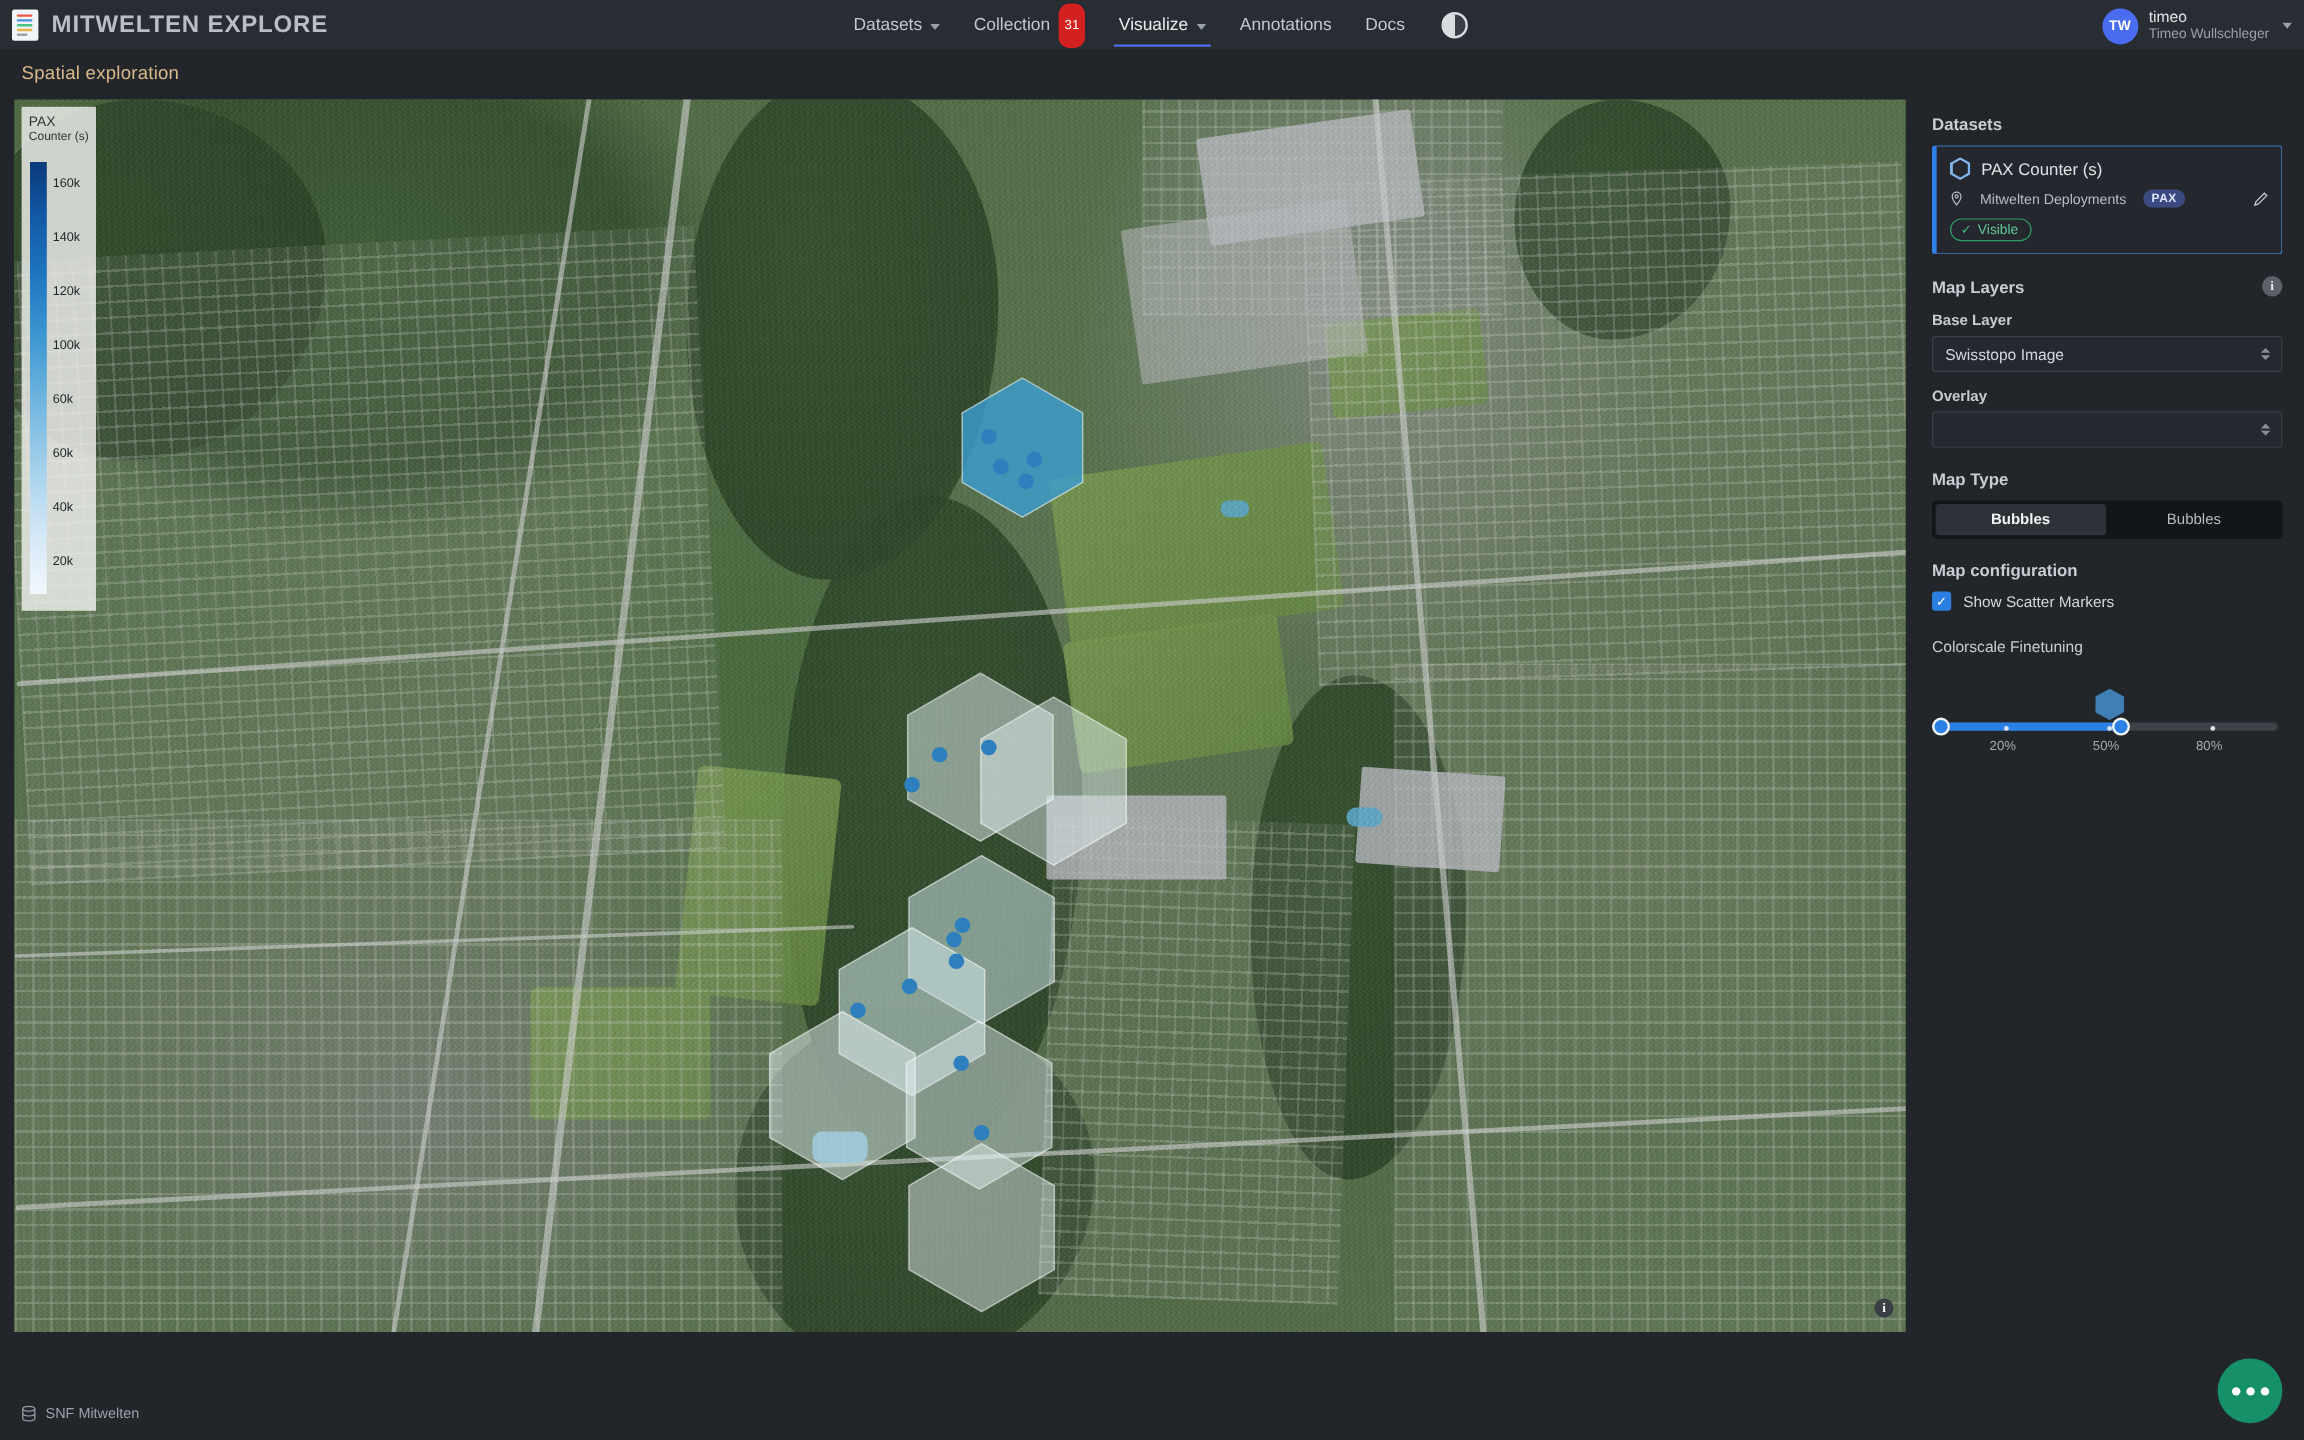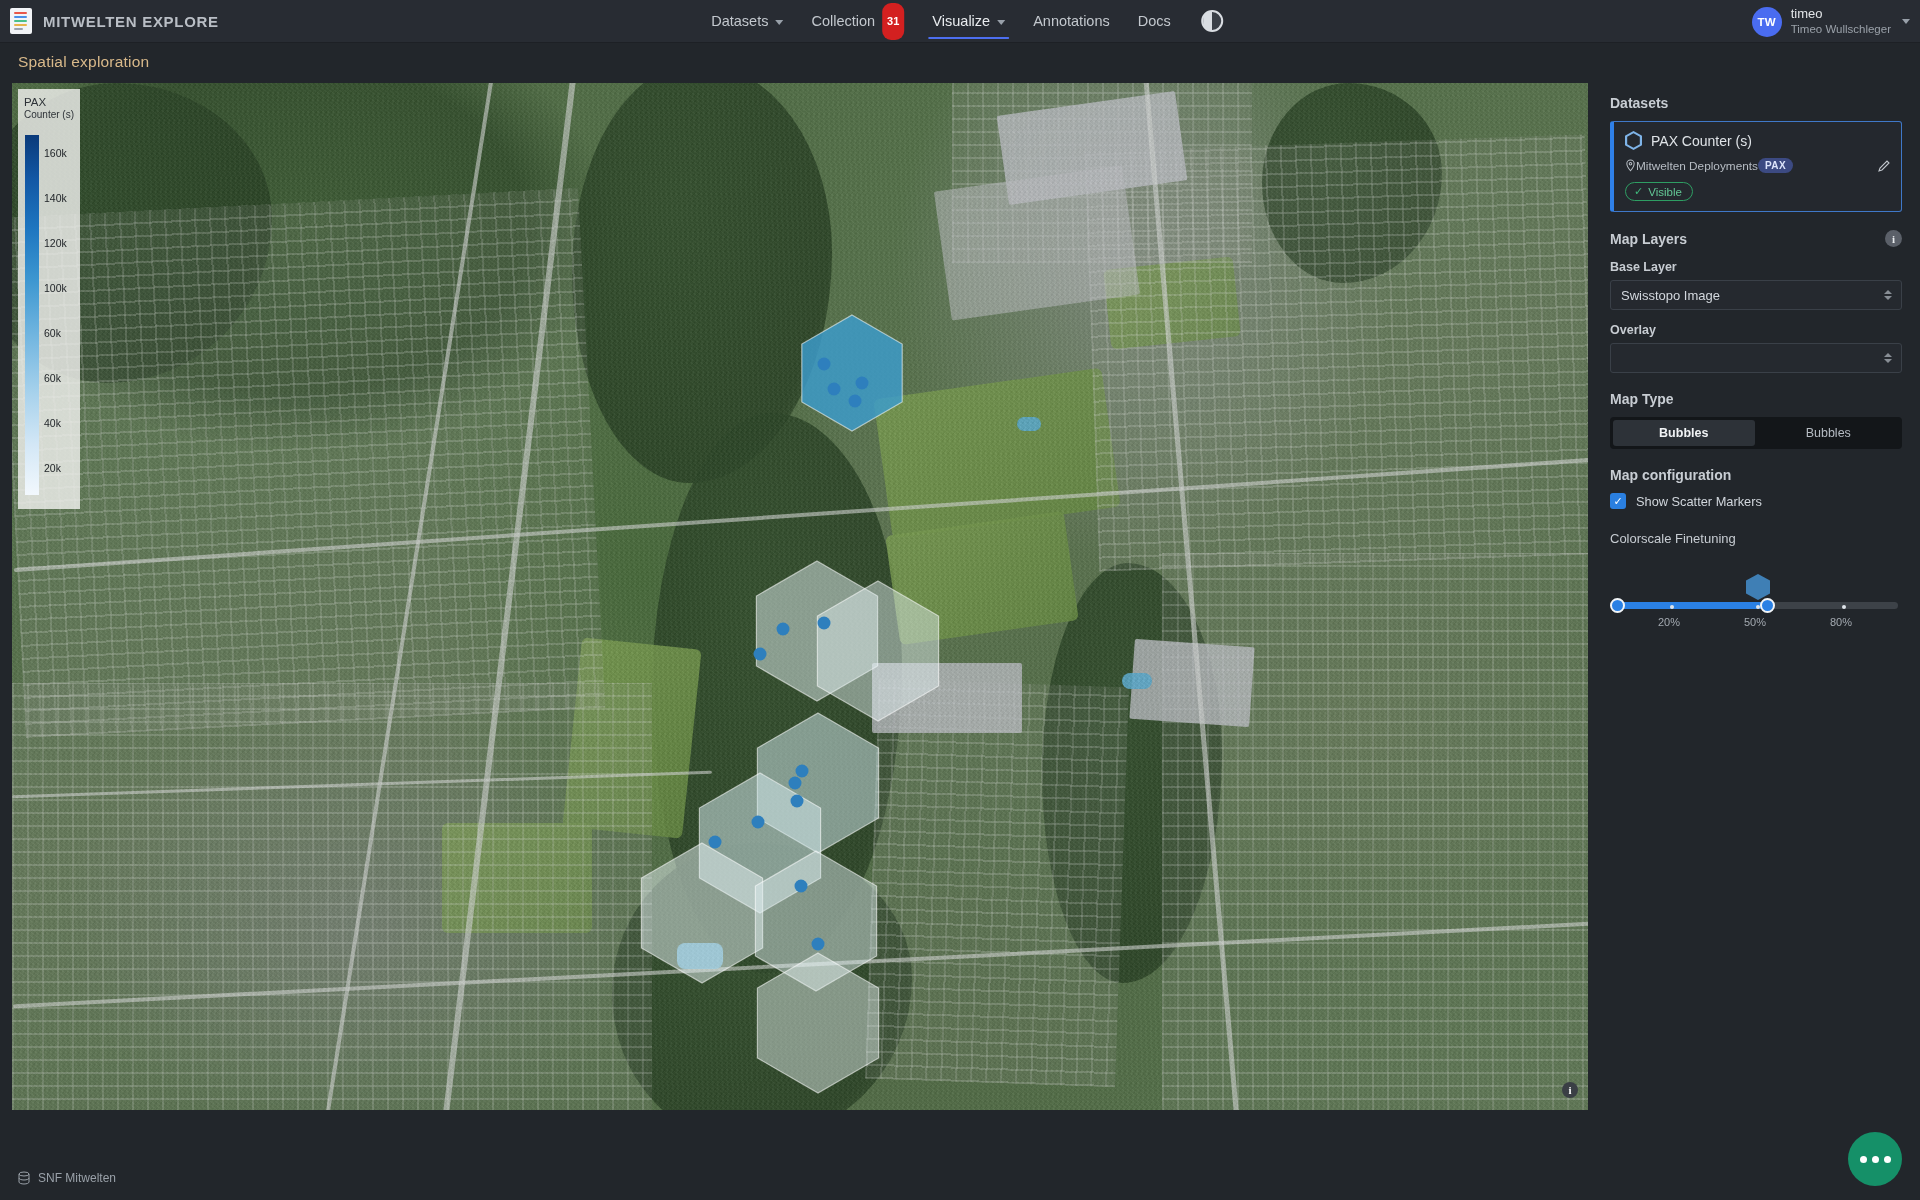--- a/index.html
+++ b/index.html
@@ -23,21 +23,21 @@
     width: 22px; height: 26px; background: #f2f4f7; border-radius: 2px;
     position: relative; overflow: hidden; flex: none;
   }
   .brand-icon i { position: absolute; left: 4px; height: 2px; border-radius: 1px; }
   .brand-icon i:nth-child(1){ top:4px; width:13px; background:#e8574a; }
   .brand-icon i:nth-child(2){ top:8px; width:13px; background:#4a8fe8; }
   .brand-icon i:nth-child(3){ top:12px; width:13px; background:#4ac08a; }
   .brand-icon i:nth-child(4){ top:16px; width:13px; background:#e8b44a; }
   .brand-icon i:nth-child(5){ top:20px; width:9px;  background:#9aa2ad; }
   .brand-title {
-    font-size: 15px; font-weight: bold; letter-spacing: .7px; color: #b9bec5;
+    font-size: 20px; font-weight: bold; letter-spacing: .7px; color: #b9bec5;
   }
 
   .mainnav {
     position: absolute; left: 50%; transform: translateX(-50%);
     display: flex; align-items: center; height: 43px; gap: 0px;
   }
   .navitem {
     position: relative; display: flex; align-items: center; gap: 7px;
     height: 43px; padding: 0 14px; font-size: 14.5px; color: #c3c8ce; cursor: pointer;
   }
@@ -45,21 +45,21 @@
   .navitem.active::after {
     content:""; position:absolute; left:10px; right:10px; bottom:4px;
     height:2px; background:#4d6ff0; border-radius:2px;
   }
   .chev {
     width: 0; height: 0; border-left: 4px solid transparent;
     border-right: 4px solid transparent; border-top: 5px solid #98a0a9;
     margin-top: 2px;
   }
   .badge-count {
-    background:#d32020; color:#fff; font-size:11px; font-weight:bold;
+    background:#d32020; color:#fff; font-size:11px; font-weight:normal;
     border-radius:9px; min-width:19px; height:37px; padding:16px 5px;
     display:flex; align-items:center; justify-content:center;
   }
   .theme-toggle {
     width: 22px; height: 22px; border-radius: 50%;
     background: linear-gradient(90deg, #d9dde2 0 50%, #3a3f47 50% 100%);
     border: 2px solid #d9dde2; margin-left: 16px; cursor: pointer;
   }
 
   .userbox {
@@ -221,21 +221,21 @@
     -webkit-clip-path: polygon(50% 0%, 100% 25%, 100% 75%, 50% 100%, 0% 75%, 0% 25%);
     clip-path: polygon(50% 0%, 100% 25%, 100% 75%, 50% 100%, 0% 75%, 0% 25%);
     position:relative;
   }
   .hex-ico::after{
     content:""; position:absolute; inset:2.2px; background:#24282e;
     -webkit-clip-path: polygon(50% 0%, 100% 25%, 100% 75%, 50% 100%, 0% 75%, 0% 25%);
     clip-path: polygon(50% 0%, 100% 25%, 100% 75%, 50% 100%, 0% 75%, 0% 25%);
   }
   .ds-name { font-size:14px; color:#dfe3e7; }
-  .ds-row2 { display:flex; align-items:center; gap:0; margin-top:8px; }
+  .ds-row2 { display:flex; align-items:center; gap:14px; margin-top:8px; }
   .pin-ico { width:11px; height:13px; flex:none; }
   .ds-deploy { font-size:11.8px; color:#b7bdc4; }
   .tag-pax {
     background:#3c4a82; color:#dde4fb; font-size:10px; font-weight:bold;
     padding:2px 7px; border-radius:9px; letter-spacing:.4px;
   }
   .pencil { position:absolute; right:10px; top:37px; width:14px; height:14px; cursor:pointer; }
   .chip-visible {
     margin-top:9px; display:inline-flex; align-items:center; gap:5px;
     border:1px solid #2e9e63; color:#63c795; border-radius:11px;

